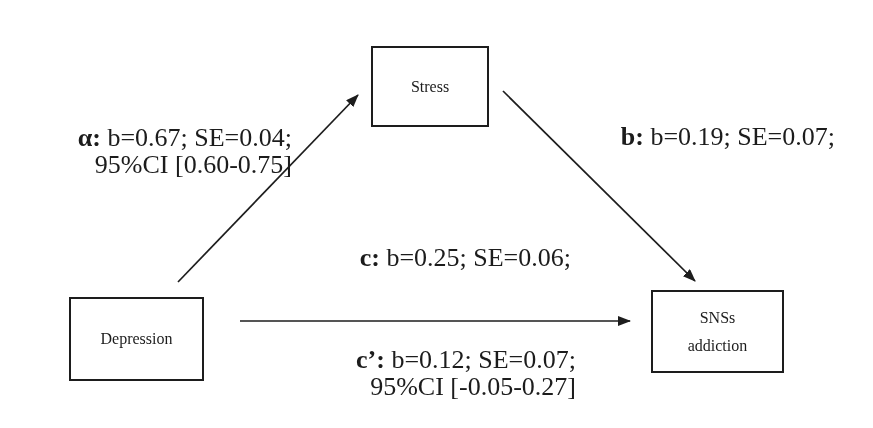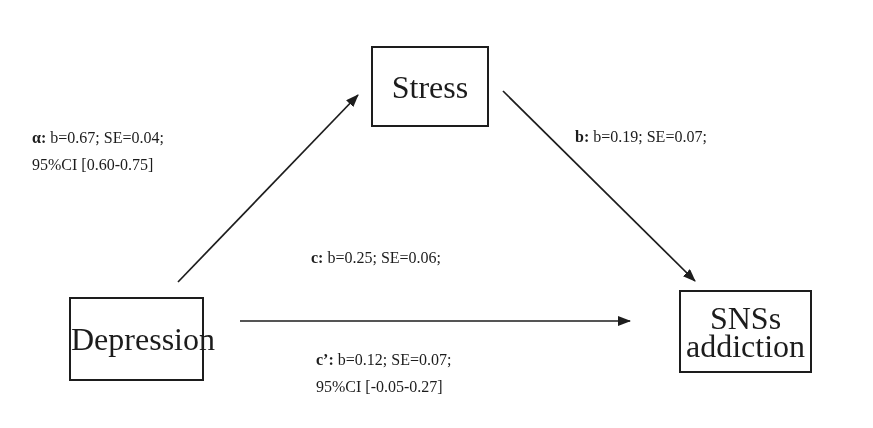--- a/index.html
+++ b/index.html
@@ -23,33 +23,34 @@
     width: 873px;
     height: 428px;
   }
   .node {
     position: absolute;
     box-sizing: border-box;
     border: 2px solid #1d1d1d;
     background: #ffffff;
     display: flex;
     flex-direction: column;
+    align-items: center;
     justify-content: center;
     text-align: center;
-    font-size: 32px;
+    font-size: 16px;
     line-height: 28px;
   }
   .node-stress     { left: 371px; top: 46px;  width: 118px; height: 81px; }
   .node-depression { left: 69px;  top: 297px; width: 135px; height: 84px; }
-  .node-sns        { left: 651px; top: 290px; width: 133px; height: 83px; margin-left: 28px; }
+  .node-sns        { left: 651px; top: 290px; width: 133px; height: 83px; }
   .path-label {
     position: absolute;
     width: 260px;
-    text-align: left;
-    font-size: 16px;
+    text-align: right;
+    font-size: 26px;
     line-height: 27px;
     white-space: nowrap;
   }
   .label-a  { left: 32px;  top: 124px; }
   .label-b  { left: 575px; top: 123px; }
   .label-c  { left: 311px; top: 244px; }
   .label-cp { left: 316px; top: 346px; }
   .coef { font-weight: bold; }
 </style>
 </head>

